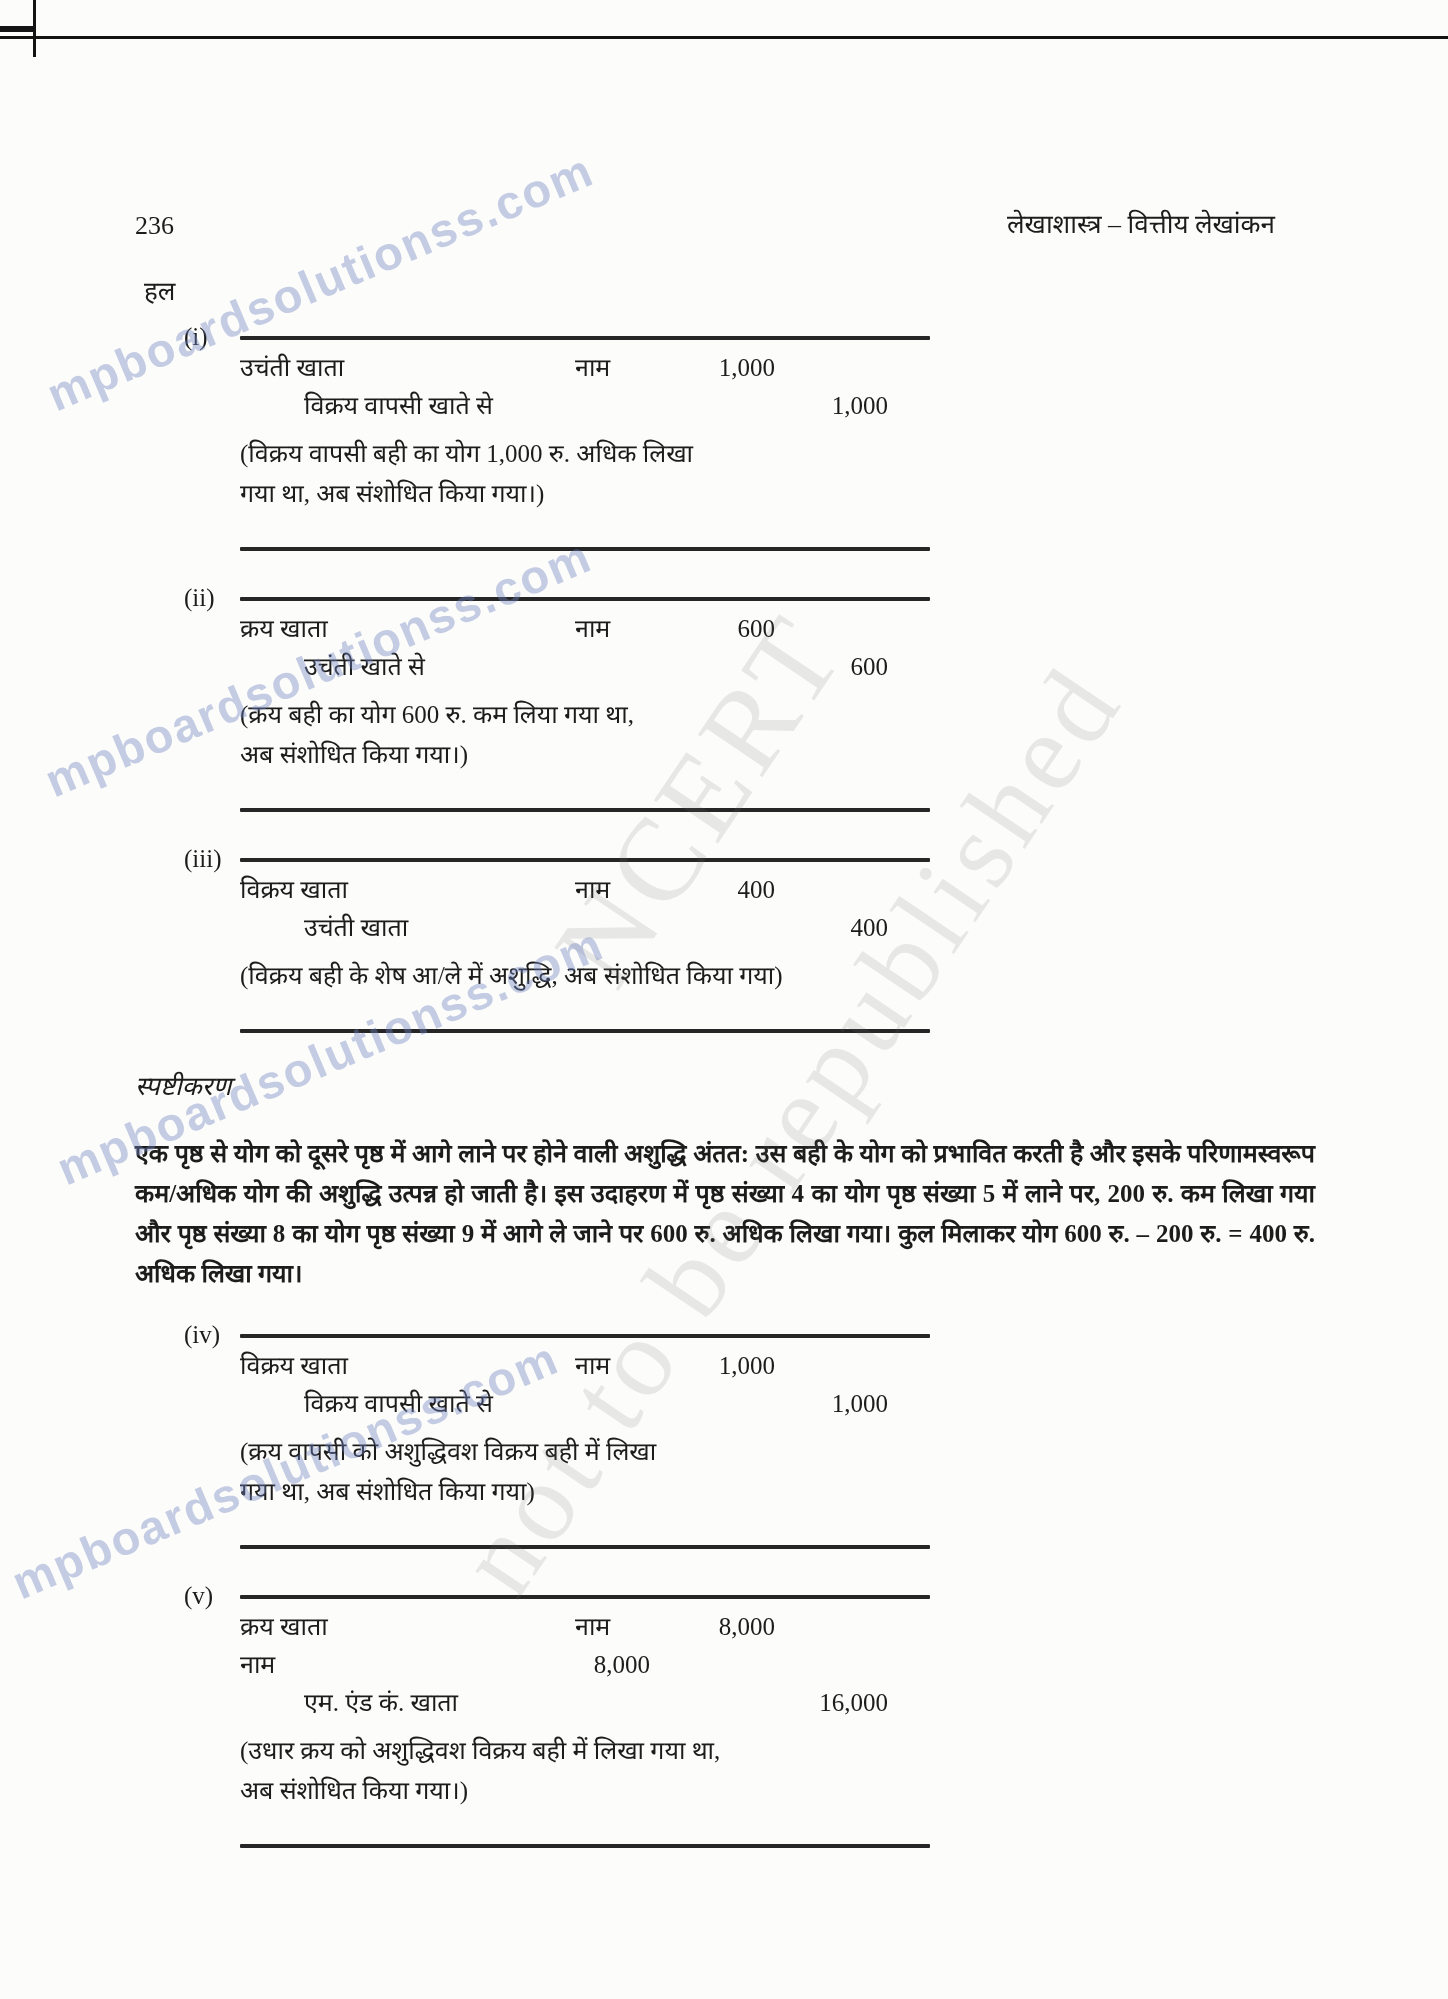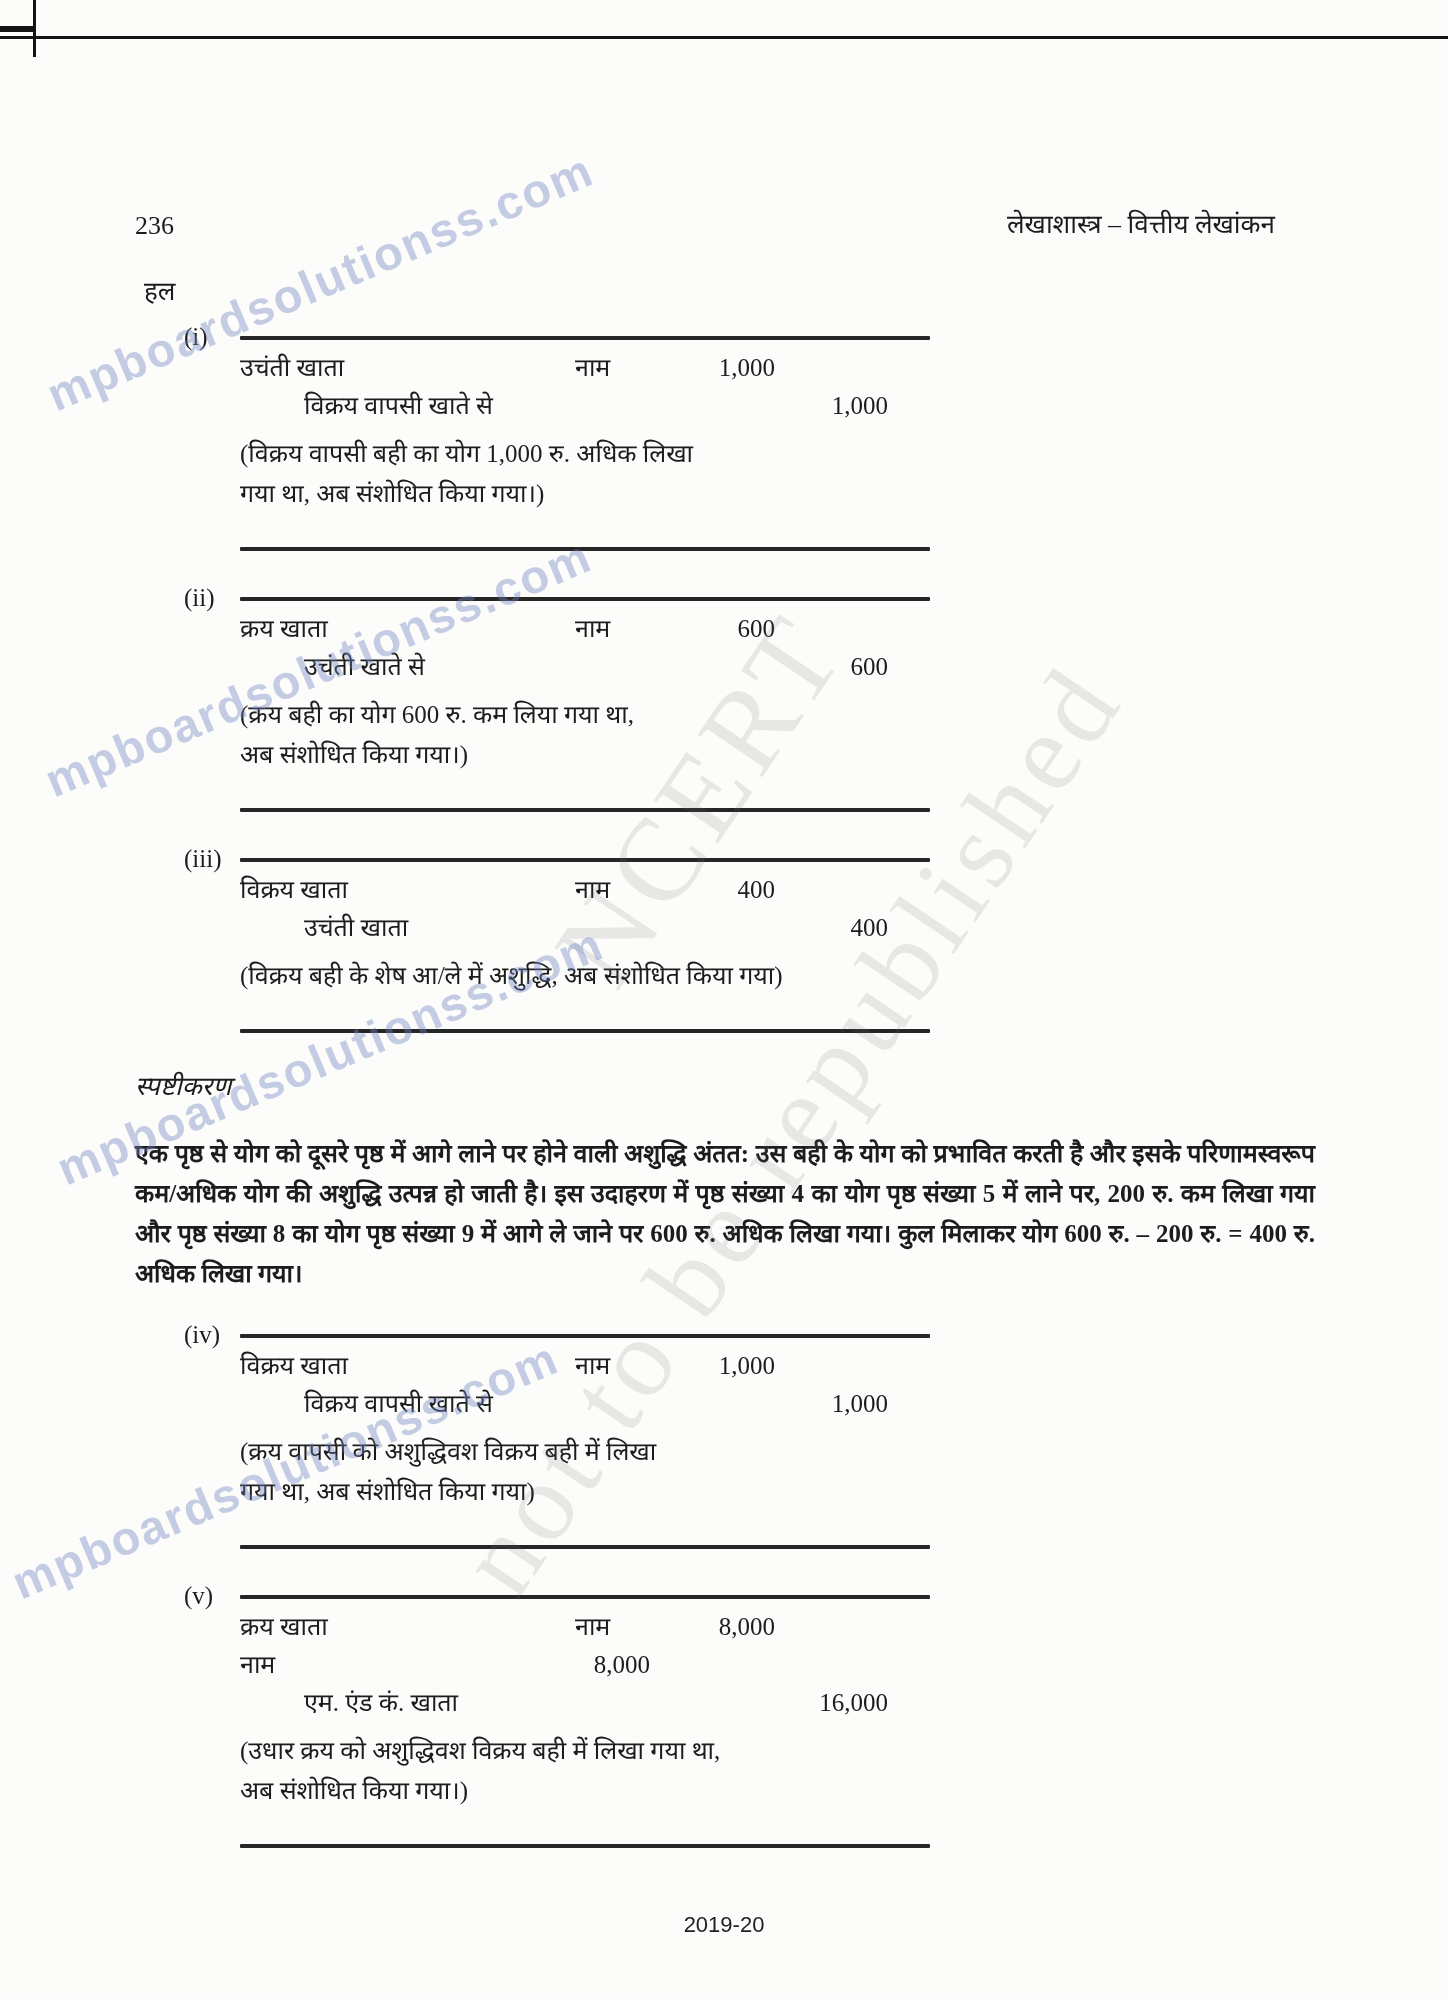--- a/index.html
+++ b/index.html
@@ -209,14 +209,13 @@
           </div>
           <div class="narrs">
             <div class="narr">(उधार क्रय को अशुद्धिवश विक्रय बही में लिखा गया था,</div>
             <div class="narr">अब संशोधित किया गया।)</div>
           </div>
           <div class="rule bottom"></div>
         </div>
       </div>
   </div>
 
-  <div class="footer">2019-20</div>
 </div>
 
 </body></html>

